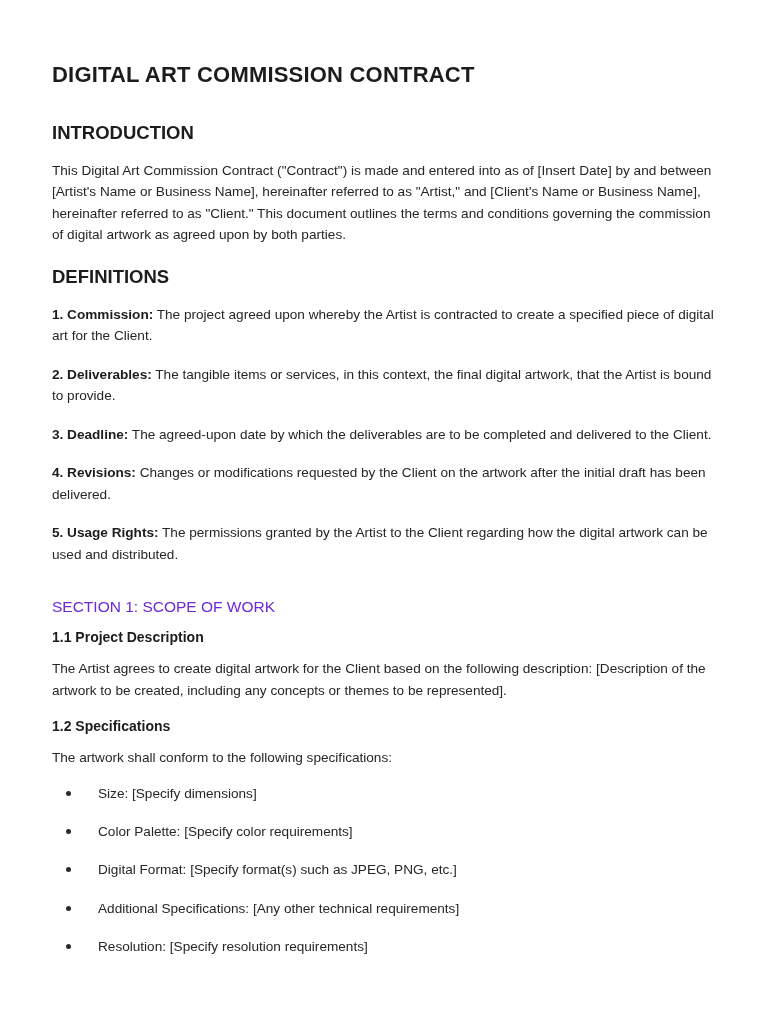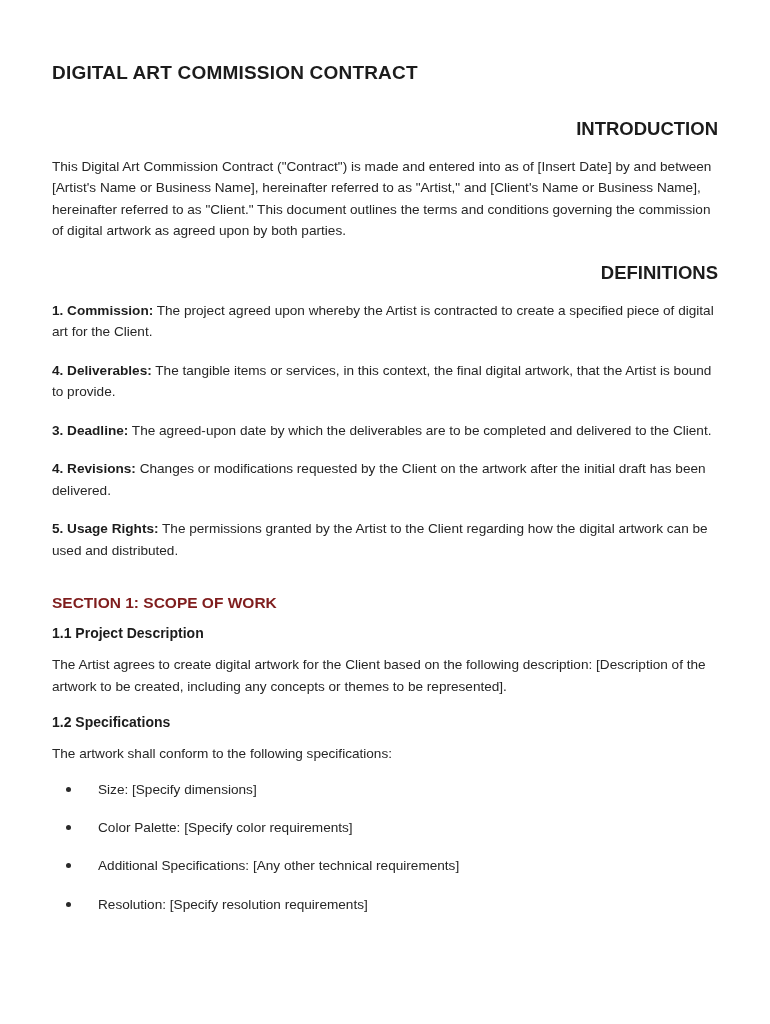--- a/index.html
+++ b/index.html
@@ -15,38 +15,37 @@
     -webkit-font-smoothing: antialiased;
   }
   .page {
     width: 770px;
     min-height: 1024px;
     box-sizing: border-box;
     padding: 62px 52px 40px 52px;
     background: #ffffff;
   }
   .doc-title {
-    font-size: 19px;
+    font-size: 22px;
     font-weight: bold;
     letter-spacing: 0.2px;
     margin: 0 0 34px 0;
     color: #1c1c1c;
   }
   h2.section-heading {
     font-size: 18.5px;
     font-weight: bold;
     margin: 0 0 16px 0;
     color: #1c1c1c;
-    text-align: right;
   }
   h3.sub-heading {
     font-size: 15.5px;
-    font-weight: bold;
+    font-weight: normal;
     margin: 0 0 13px 0;
-    color: #7f1d1d;
+    color: #6d28d9;
   }
   h4.minor-heading {
     font-size: 14px;
     font-weight: bold;
     margin: 0 0 13px 0;
     color: #1c1c1c;
   }
   p.body-text {
     font-size: 13.6px;
     line-height: 1.58;
@@ -96,21 +95,21 @@
 
   <h2 class="section-heading">INTRODUCTION</h2>
   <div class="intro-block">
     <p class="body-text">This Digital Art Commission Contract ("Contract") is made and entered into as of [Insert Date] by and between [Artist's Name or Business Name], hereinafter referred to as "Artist," and [Client's Name or Business Name], hereinafter referred to as "Client." This document outlines the terms and conditions governing the commission of digital artwork as agreed upon by both parties.</p>
   </div>
 
   <h2 class="section-heading">DEFINITIONS</h2>
 
   <p class="body-text"><span class="term-label">1. Commission:</span><span> The project agreed upon whereby the Artist is contracted to create a specified piece of digital art for the Client.</span></p>
 
-  <p class="body-text"><span class="term-label">4. Deliverables:</span><span> The tangible items or services, in this context, the final digital artwork, that the Artist is bound to provide.</span></p>
+  <p class="body-text"><span class="term-label">2. Deliverables:</span><span> The tangible items or services, in this context, the final digital artwork, that the Artist is bound to provide.</span></p>
 
   <p class="body-text"><span class="term-label">3. Deadline:</span><span> The agreed-upon date by which the deliverables are to be completed and delivered to the Client.</span></p>
 
   <p class="body-text"><span class="term-label">4. Revisions:</span><span> Changes or modifications requested by the Client on the artwork after the initial draft has been delivered.</span></p>
 
   <p class="body-text"><span class="term-label">5. Usage Rights:</span><span> The permissions granted by the Artist to the Client regarding how the digital artwork can be used and distributed.</span></p>
 
   <div class="spacer-md"></div>
 
 
@@ -120,17 +119,18 @@
 
   <h4 class="minor-heading">1.1 Project Description</h4>
   <p class="body-text">The Artist agrees to create digital artwork for the Client based on the following description: [Description of the artwork to be created, including any concepts or themes to be represented].</p>
 
   <h4 class="minor-heading">1.2 Specifications</h4>
   <p class="body-text tight">The artwork shall conform to the following specifications:</p>
 
   <ul class="bullets">
     <li>Size: [Specify dimensions]</li>
     <li>Color Palette: [Specify color requirements]</li>
+    <li>Digital Format: [Specify format(s) such as JPEG, PNG, etc.]</li>
     <li>Additional Specifications: [Any other technical requirements]</li>
     <li>Resolution: [Specify resolution requirements]</li>
   </ul>
 
 </div>
 
 </body></html>

